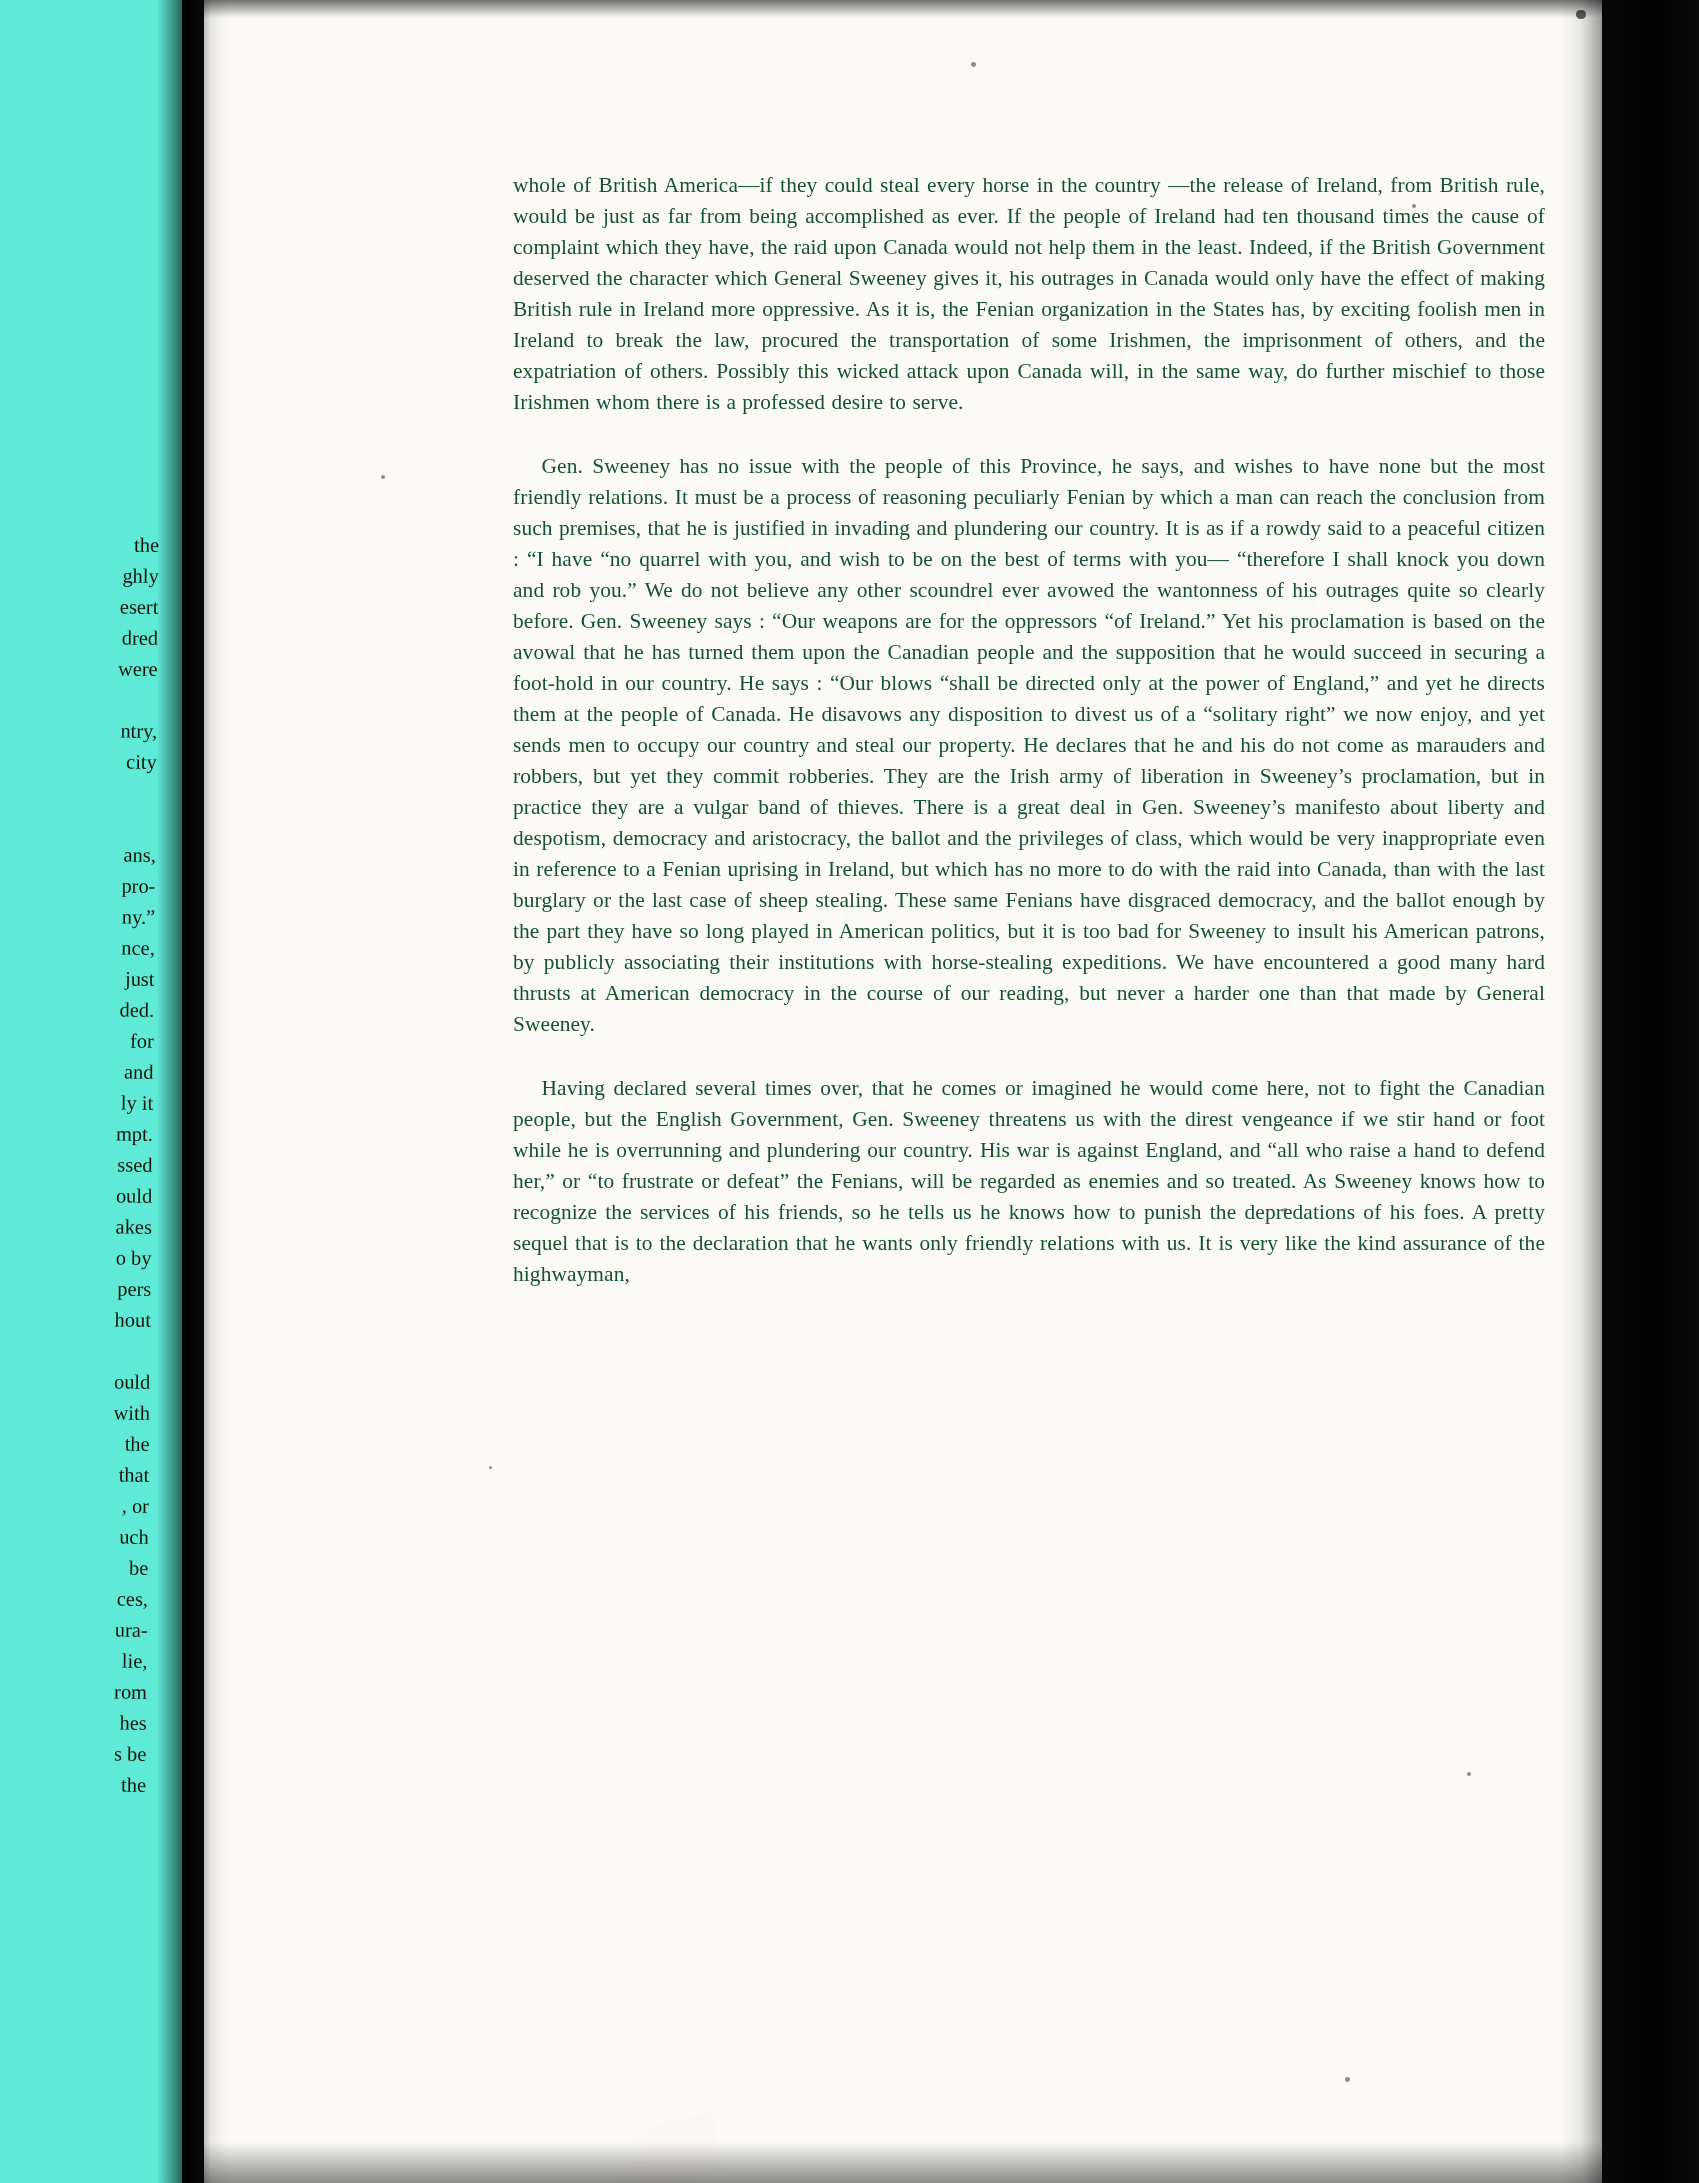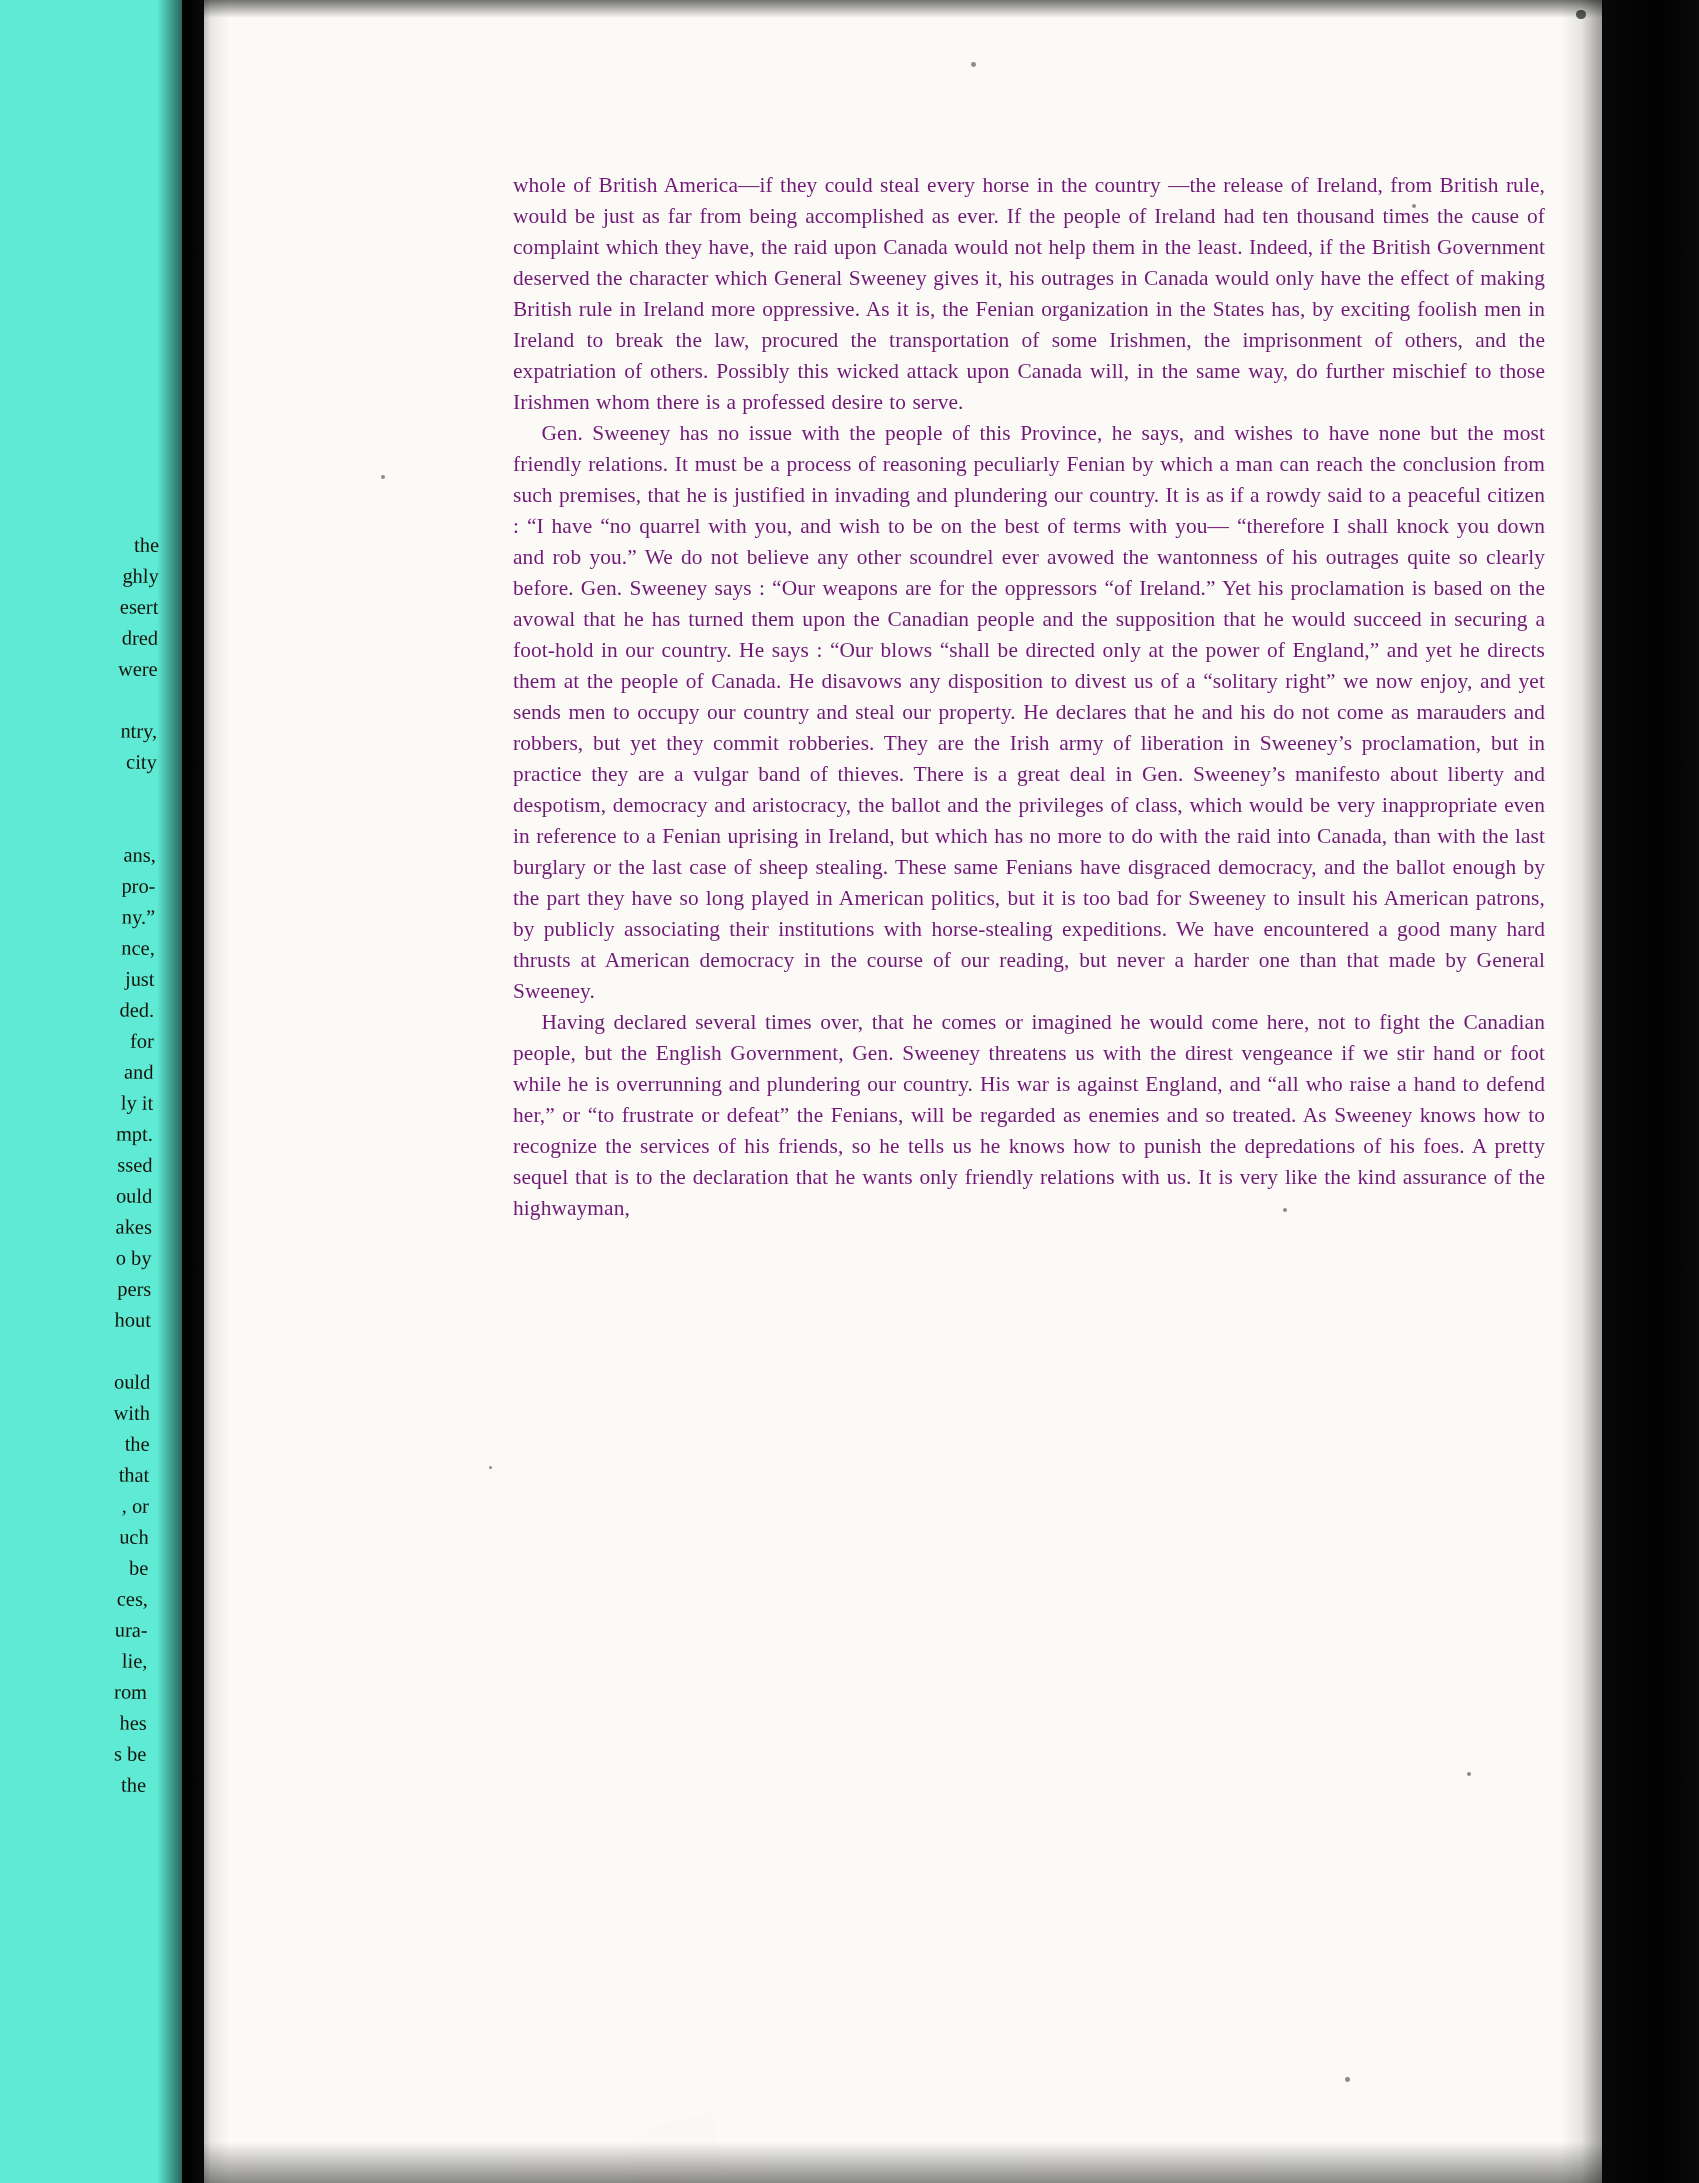--- a/index.html
+++ b/index.html
@@ -115,29 +115,30 @@
     font-family: "Liberation Serif", serif;
     font-size: 27px;
     font-weight: bold;
     color: #12100c;
     padding-right: 4.1px;
   }
   .body-text p {
     margin: 0;
     font-size: 21.4px;
     line-height: 31px;
-    color: #701a75;
+    color: #14532d;
     text-align: justify;
     text-justify: inter-word;
     letter-spacing: 0.1px;
     word-spacing: 0.8px;
     font-family: "Liberation Serif", serif;
   }
   .body-text p.indent {
     text-indent: 28.5px;
+    margin-top: 33px;
   }
 
   
   .left-sliver {
     position: absolute;
     left: -4.1px;
     top: 530px;
     width: 170px;
     transform: rotate(0.6deg);
     transform-origin: top right;

